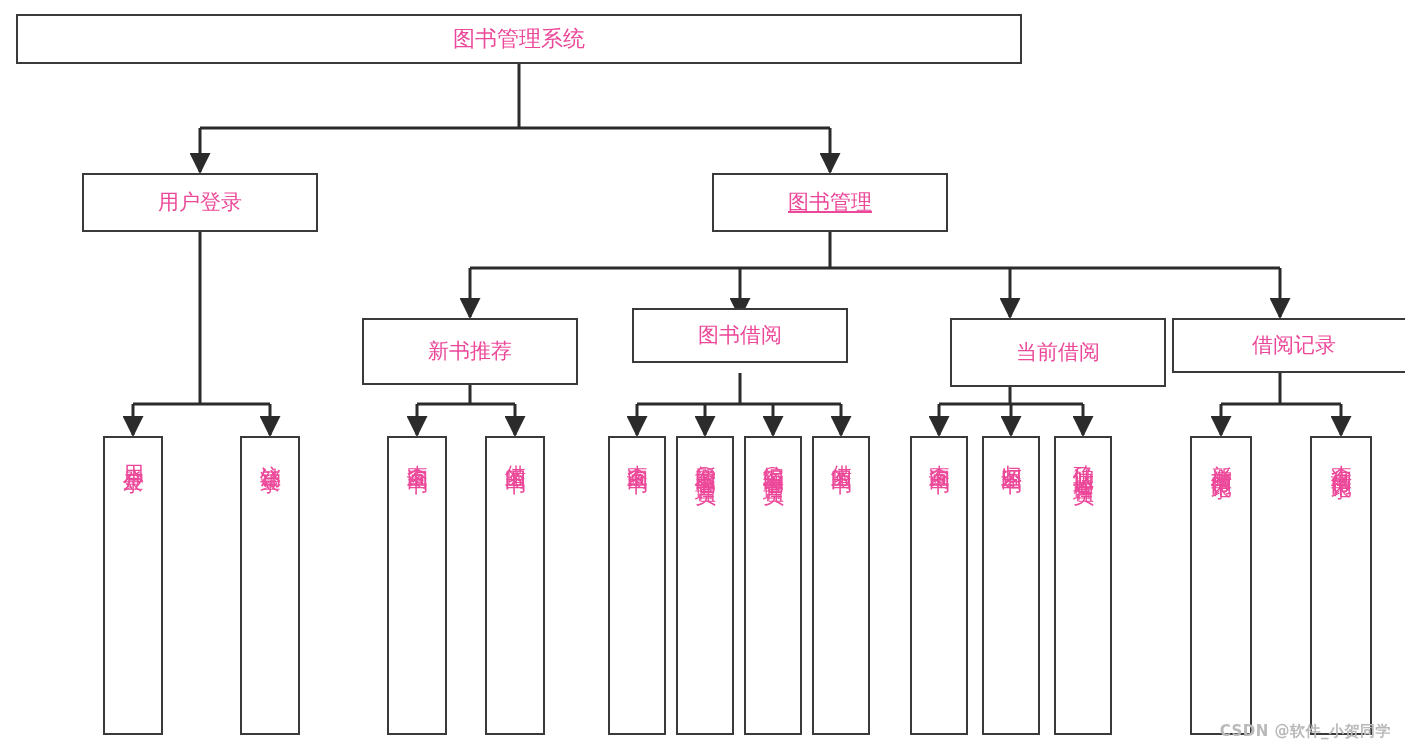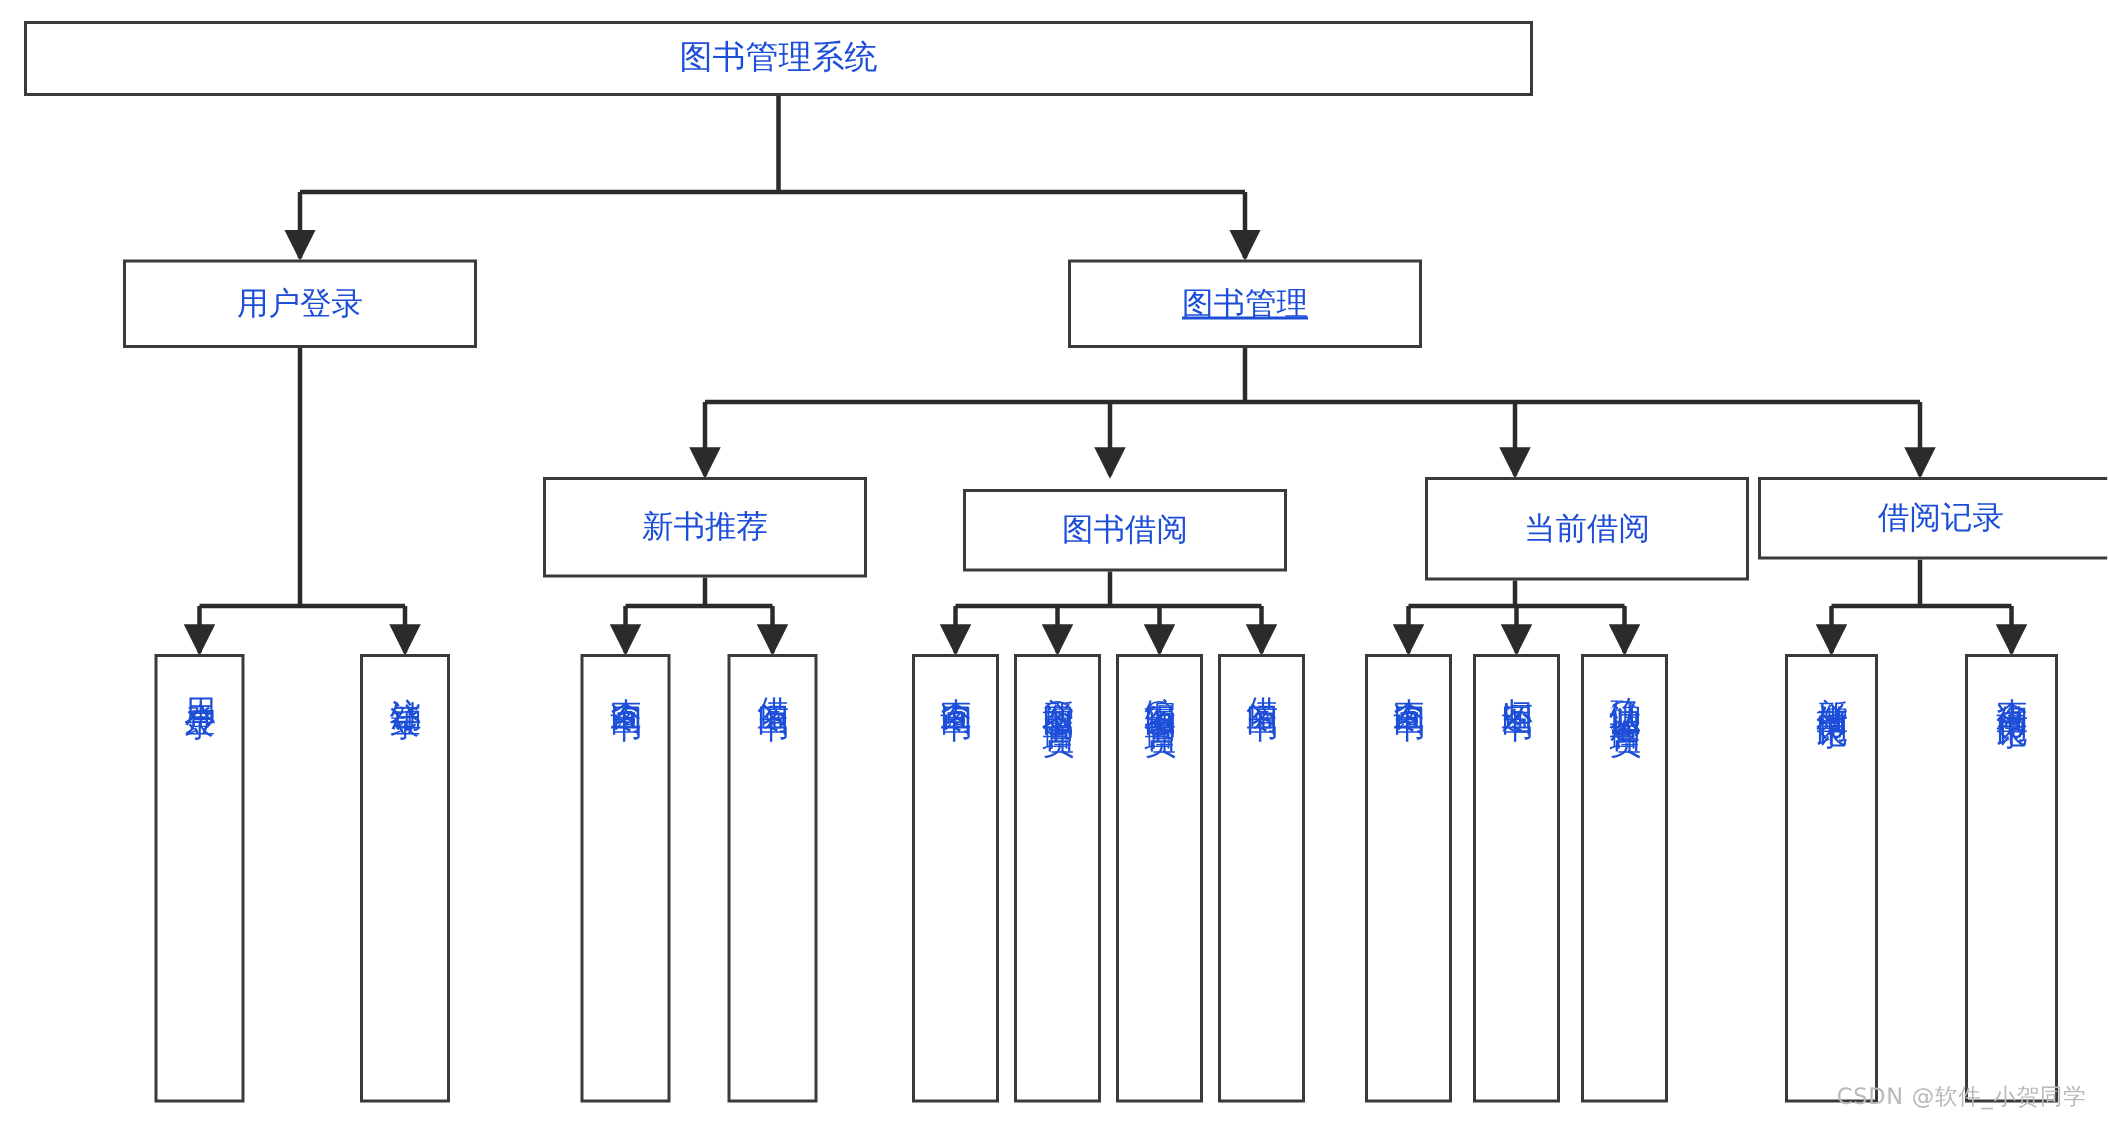--- a/index.html
+++ b/index.html
@@ -27,21 +27,21 @@
     pointer-events: none;
   }
   .node {
     position: absolute;
     box-sizing: border-box;
     background: #ffffff;
     border: 2px solid #3a3a3a;
     display: flex;
     align-items: center;
     justify-content: center;
-    color: #1d4ed8;
+    color: #ec4899;
   }
   .node .label {
     display: block;
     text-align: center;
     line-height: 1.18;
     white-space: nowrap;
   }
   .node.horiz .label {
     font-size: 21px;
   }
@@ -61,20 +61,21 @@
   }
   #watermark {
     position: absolute;
     right: 14px;
     bottom: 6px;
     font-size: 15px;
     color: #b9b9b9;
     letter-spacing: 0.5px;
     white-space: nowrap;
     user-select: none;
+    font-weight: bold;
   }
 </style>
 </head>
 <body>
 
 <div id="canvas">
 
   <svg id="edges" viewBox="0 0 1405 747" width="1405" height="747" aria-hidden="true">
     <defs>
       <marker id="arrow" viewBox="0 0 10 10" refX="9" refY="5" markerWidth="7" markerHeight="7" orient="auto-start-reverse">
@@ -117,21 +118,21 @@
       </div>
       <div class="node horiz l2" style="left: 82px; top: 173px; width: 236px; height: 59px;">
         <span class="label">用户登录</span>
       </div>
       <div class="node horiz l2" style="left: 712px; top: 173px; width: 236px; height: 59px; text-decoration: underline;">
         <span class="label">图书管理</span>
       </div>
       <div class="node horiz l3" style="left: 362px; top: 318px; width: 216px; height: 67px;">
         <span class="label">新书推荐</span>
       </div>
-      <div class="node horiz l3" style="left: 632px; top: 326px; width: 216px; height: 55px; margin-left: 10px;">
+      <div class="node horiz l3" style="left: 632px; top: 308px; width: 216px; height: 55px;">
         <span class="label">图书借阅</span>
       </div>
       <div class="node horiz l3" style="left: 950px; top: 318px; width: 216px; height: 69px;">
         <span class="label">当前借阅</span>
       </div>
       <div class="node horiz l3" style="left: 1172px; top: 318px; width: 244px; height: 55px;">
         <span class="label">借阅记录</span>
       </div>
       <div class="node vert leaf" style="left: 103px; top: 436px; width: 60px; height: 299px;">
         <span class="label">用户登录</span>

